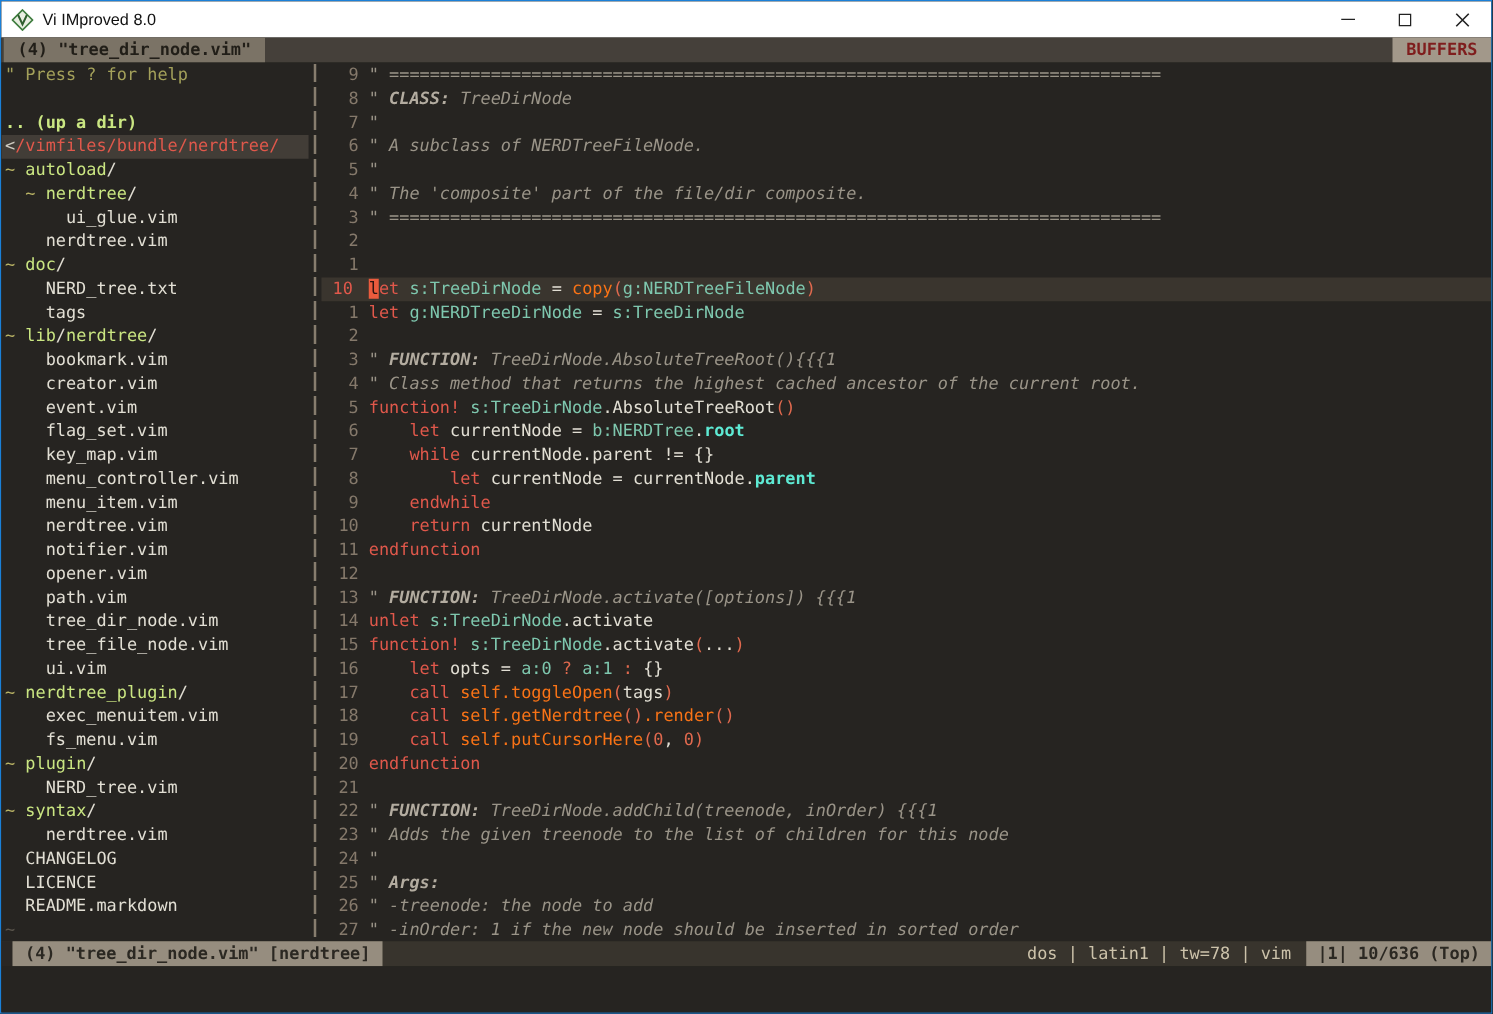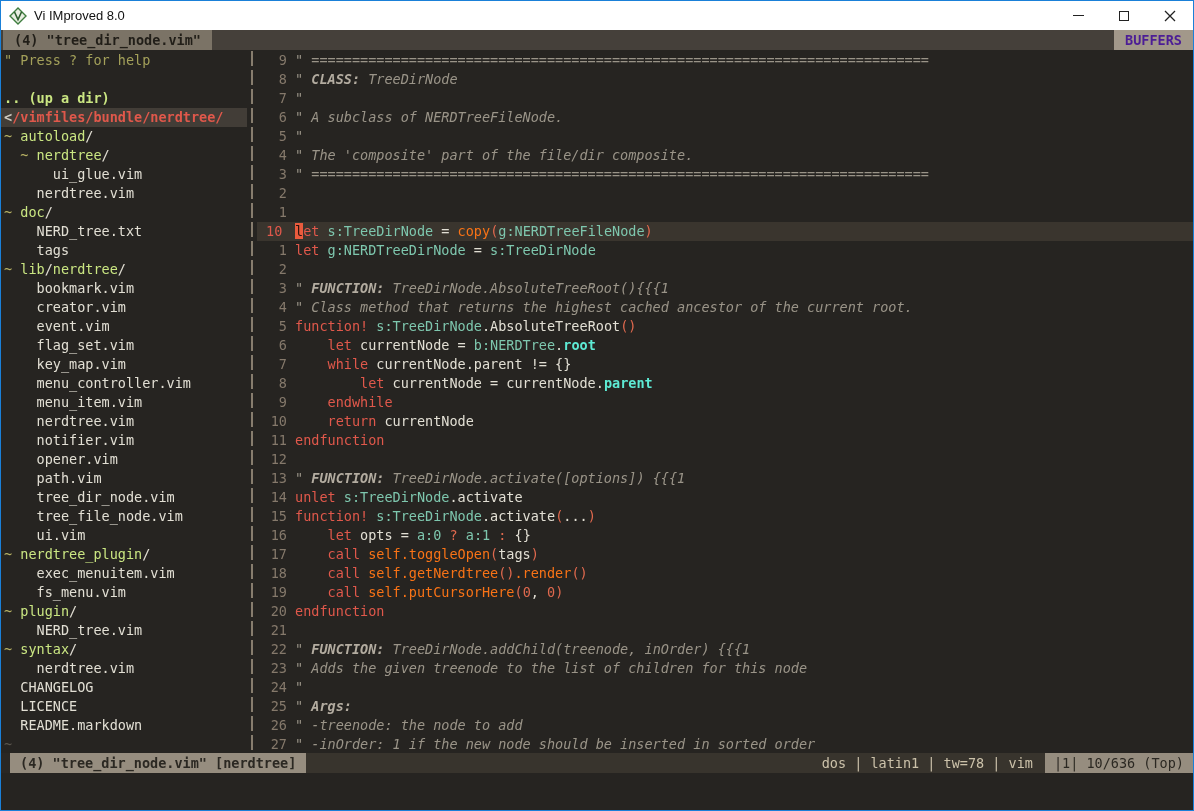--- a/index.html
+++ b/index.html
@@ -17,32 +17,32 @@
   .titlebar .title { margin-left:7px; font-family:"Liberation Sans", sans-serif; font-size:13px; color:#111; flex:1 1 auto; }
   .win-controls { display:flex; height:100%; }
   .wbtn { width:46px; height:100%; display:flex; align-items:center; justify-content:center; }
   .glyph-min { width:11px; height:1px; background:#222; }
   .glyph-max { width:10px; height:10px; border:1px solid #222; }
   
   .tabline { height:20px; background:#45403a; display:flex; align-items:stretch; flex:0 0 auto; font-size:13.5px; font-weight:bold; }
   .tab { padding:0 11px; display:flex; align-items:center; white-space:pre; }
   .tab.active { background:#7b7366; color:#211e18; margin-left:2px; }
   .tab-fill { flex:1 1 auto; }
-  .tab.buffers { background:#a2988a; color:#4c1d95; }
+  .tab.buffers { background:#a2988a; color:#7f1d1d; }
   
   .main { flex:1 1 auto; display:flex; overflow:hidden; background:#262421; }
   .nerdtree { width:246px; flex:0 0 auto; overflow:hidden; padding-top:1px; }
   .vsep { width:10px; flex:0 0 auto; position:relative; }
   .vsep::before { content:""; position:absolute; left:4px; top:1px; bottom:0; width:2px;
     background:repeating-linear-gradient(to bottom, #877d6e 0 15px, #262421 15px 19px); }
   .editor { flex:1 1 auto; overflow:hidden; padding-top:1px; }
   
   .nt-row, .ed-row { height:19px; line-height:19px; font-size:13.5px; white-space:pre; }
   .nt-row { padding-left:3px; }
-  .nt-row.nt-root { background:#423d37;font-weight:bold; }
+  .nt-row.nt-root { background:#423d37; }
   .ed-row { display:flex; }
   .ed-row.cursorline { background:#3a352e; }
   .gutter { flex:0 0 30px; text-align:right; color:#85796b; }
   .gutter.gutter-cur { text-align:left; padding-left:9px; color:#e0584b; }
   .codeln { padding-left:8px; white-space:pre; }
   
   .s-kw{color:#e0584b} .s-id{color:#7ec7ae} .s-fn{color:#f97316;font-weight:normal}
   .s-mw{color:#5eead4;font-weight:bold} .s-cm{color:#9a9488;font-style:italic}
   .s-cmb{color:#b3aca0;font-style:italic;font-weight:bold}
   .s-de{color:#e0694e} .s-nu{color:#e0694e} .s-tx{color:#e2dfd4}
@@ -50,21 +50,21 @@
   .s-help{color:#a3a05a} .s-up{color:#cae682;font-weight:bold}
   .s-tilde{color:#b8b264} .s-dir{color:#cae682;font-weight:normal}
   .s-slash{color:#e2dfd4} .s-file{color:#e2dfd4}
   .s-root{color:#e0584b} .s-rootlt{color:#cfccc2} .s-dim{color:#5a554d}
   
   .statusline { height:20px; flex:0 0 auto; display:flex; align-items:stretch; font-size:13.5px; background:#38342d; }
   .sl-nerdtree { width:243px; flex:0 0 auto; background:#5b564e; color:#d8d2c6; font-weight:bold; padding-left:5px; line-height:20px; white-space:pre; }
   .sl-gap { width:9px; flex:0 0 auto; background:#2a2724; }
   .sl-active { flex:0 0 auto; background:#968d7f; color:#2b2822; font-weight:bold; padding:0 10px; line-height:20px; white-space:pre; }
   .sl-mid { flex:1 1 auto; color:#ccc2aa; text-align:right; padding-right:12px; line-height:20px; white-space:pre;margin-left:44px; }
-  .sl-pos { flex:0 0 auto; background:#968d7f; color:#2b2822; font-weight:normal; padding:0 9px; line-height:20px; white-space:pre; }
+  .sl-pos { flex:0 0 auto; background:#968d7f; color:#2b2822; font-weight:bold; padding:0 9px; line-height:20px; white-space:pre; }
   
   .cmdline { height:37px; flex:0 0 auto; background:#262421; }
 </style>
 </head>
 <body>
 
 <div class="window">
 
   <div class="titlebar">
     <span class="vim-icon">

